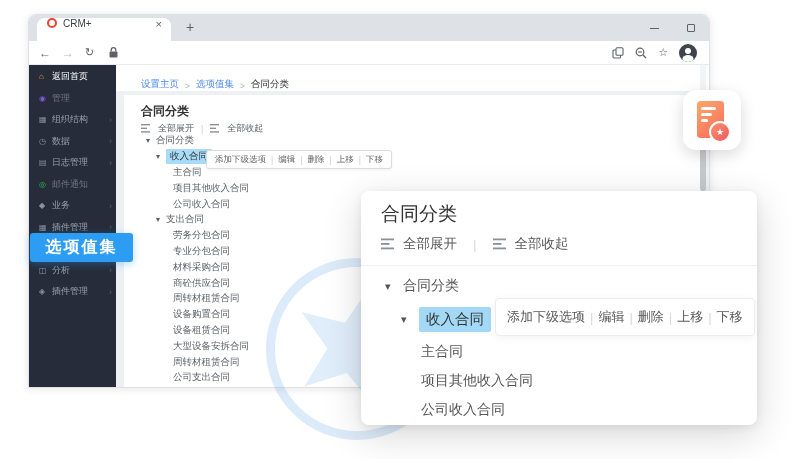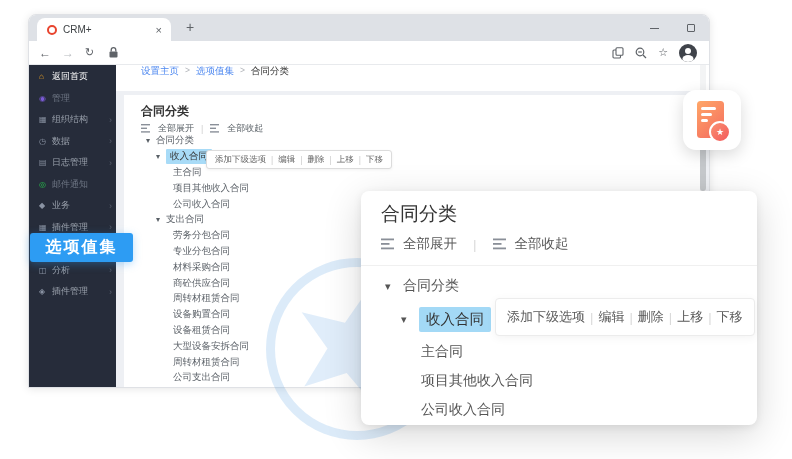--- a/index.html
+++ b/index.html
@@ -5,21 +5,21 @@
   * { margin:0; padding:0; box-sizing:border-box; }
   body { font-family:"Liberation Sans","DejaVu Sans",sans-serif; background:#fff; }
   .page { position:relative; width:792px; height:459px; background:#fff; overflow:hidden; }
 
   
   .window { position:absolute; left:28px; top:14px; width:682px; height:374px;
             background:#fff; border:1px solid #dfe1e5; border-radius:8px 8px 0 0;
             box-shadow:0 1px 8px rgba(0,0,0,.10); display:flex; flex-direction:column; }
   .tabstrip { height:26px; background:#dee1e6; border-radius:7px 7px 0 0; position:relative; flex-shrink:0; }
   .tab { position:absolute; left:8px; top:3px; width:134px; height:23px; background:#fff;
-         border-radius:8px 8px 0 0; display:flex; align-items:center; padding:0 7px; }
+         border-radius:8px 8px 0 0; display:flex; padding:0 7px; }
   .favicon { width:10px; height:10px; border:2.5px solid #e8442e; border-radius:50%; margin:0 6px 0 3px; flex-shrink:0; }
   .tab-title { font-size:10px; color:#3c4043; flex:1; white-space:nowrap; overflow:hidden; }
   .tab-close { font-size:11px; color:#5f6368; padding:0 2px; }
   .newtab { position:absolute; left:152px; top:2px; font-size:14px; color:#5f6368; padding:2px 5px; }
   .win-controls { position:absolute; right:14px; top:0; height:26px; display:flex; align-items:center; gap:28px; }
   .minimize { width:9px; height:0; border-top:1.5px solid #5f6368; }
   .restore { width:8px; height:8px; border:1.2px solid #5f6368; border-radius:1px; }
 
   .toolbar { height:24px; background:#fff; border-bottom:1px solid #e8eaed; display:flex; align-items:center; padding:0 10px; flex-shrink:0; }
   .nav-glyph { font-size:12px; color:#5f6368; margin-right:11px; }
@@ -38,21 +38,21 @@
   .sidebar { width:87px; background:#262c3a; flex-shrink:0; font-size:9px; color:#9aa1ac; padding-top:1px; }
   .sb-item { height:21.5px; display:flex; align-items:center; padding:0 4px 0 10px; cursor:pointer; }
   .sb-item.sub { padding-left:27px; }
   .sb-item.active { color:#fff; }
   .sb-item.dim { color:#6e7684; }
   .sb-ico { width:13px; font-size:8px; color:#8a93a3; flex-shrink:0; }
   .sb-chev { margin-left:auto; color:#565e6d; font-size:9px; }
 
   
   .main { flex:1; background:#eef0f4; position:relative; overflow:hidden; }
-  .bc-bar { height:26px; background:#fff; display:flex; align-items:flex-start; padding-left:25px; font-size:9.5px; gap:6px; }
+  .bc-bar { height:26px; background:#fff; display:flex; align-items:flex-end; padding-left:25px; font-size:9.5px; gap:6px; }
   .bc-link { color:#4c87f0; cursor:pointer; }
   .bc-cur { color:#333; }
   .bc-sep { color:#b0b3b8; font-size:8.5px; }
   .card { position:absolute; left:8px; right:6px; top:30px; bottom:0; background:#fff; }
   .card-title { position:absolute; left:17px; top:8px; font-size:12px; font-weight:700; color:#333; }
   .card-toolbar { position:absolute; left:17px; top:27px; display:flex; align-items:center; gap:7px; font-size:9px; color:#596066; }
   .tb-sep { color:#d0d0d0; }
   .list-ico { display:inline-flex; }
   .tree { position:absolute; left:0; top:38px; right:0; }
   .tree-row { height:15.8px; display:flex; align-items:center; font-size:9.5px; color:#595f66; position:relative; }

